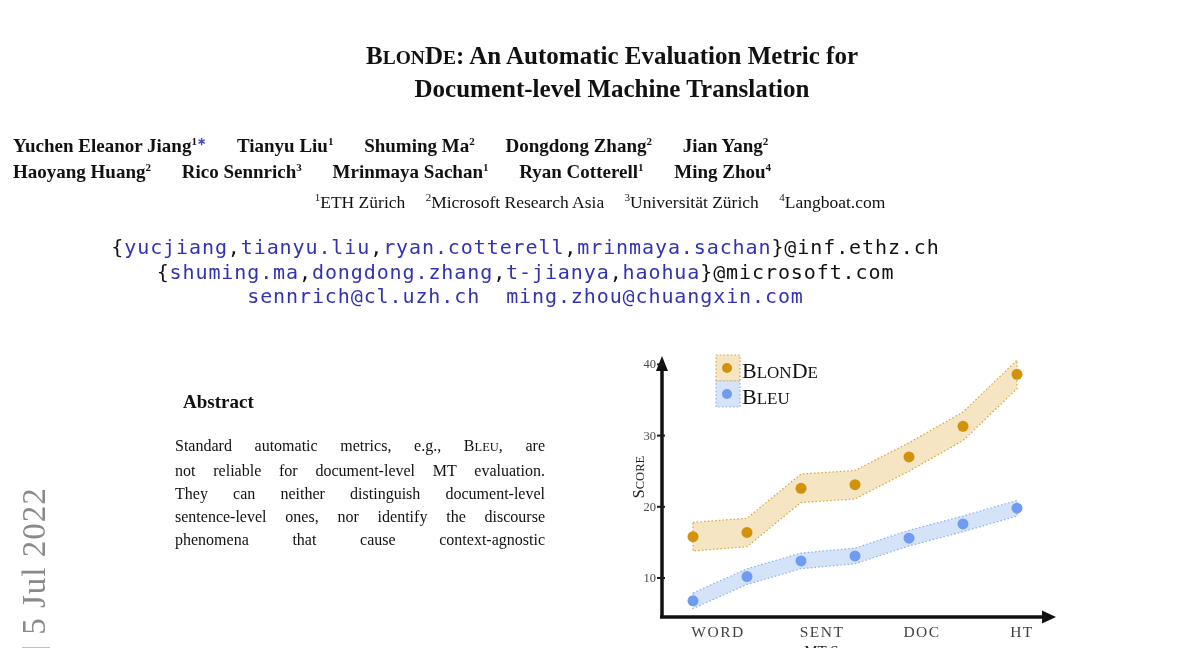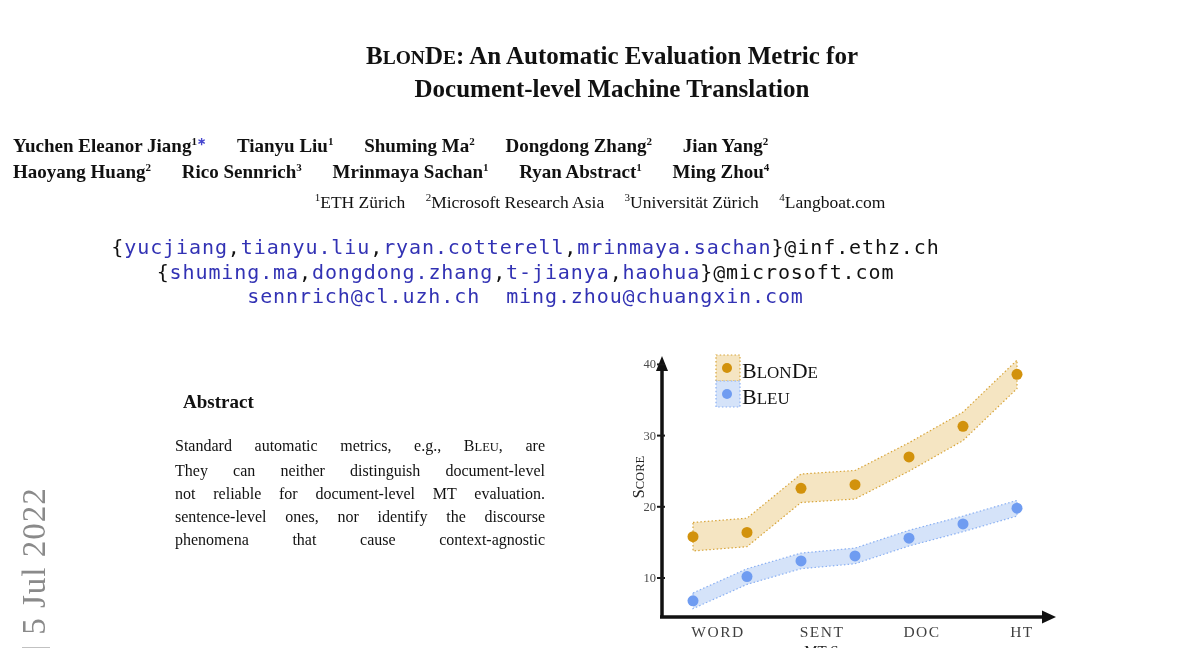--- a/index.html
+++ b/index.html
@@ -61,42 +61,42 @@
     <span class="author"><span>Tianyu Liu</span><sup>1</sup></span>
     <span class="author"><span>Shuming Ma</span><sup>2</sup></span>
     <span class="author"><span>Dongdong Zhang</span><sup>2</sup></span>
     <span class="author"><span>Jian Yang</span><sup>2</sup></span>
   </div>
 
   <div class="authors authors-row2">
     <span class="author"><span>Haoyang Huang</span><sup>2</sup></span>
     <span class="author"><span>Rico Sennrich</span><sup>3</sup></span>
     <span class="author"><span>Mrinmaya Sachan</span><sup>1</sup></span>
-    <span class="author"><span>Ryan Abstract</span><sup>1</sup></span>
+    <span class="author"><span>Ryan Cotterell</span><sup>1</sup></span>
     <span class="author"><span>Ming Zhou</span><sup>4</sup></span>
   </div>
 
   <div class="affiliations">
     <span class="affil"><sup>1</sup><span>ETH Zürich</span></span>
     <span class="affil"><sup>2</sup><span>Microsoft Research Asia</span></span>
     <span class="affil"><sup>3</sup><span>Universität Zürich</span></span>
     <span class="affil"><sup>4</sup><span>Langboat.com</span></span>
   </div>
 
   <div class="emails">
     <div><span>{</span><span class="em-blue">yucjiang</span><span>,</span><span class="em-blue">tianyu.liu</span><span>,</span><span class="em-blue">ryan.cotterell</span><span>,</span><span class="em-blue">mrinmaya.sachan</span><span>}@inf.ethz.ch</span></div>
     <div><span>{</span><span class="em-blue">shuming.ma</span><span>,</span><span class="em-blue">dongdong.zhang</span><span>,</span><span class="em-blue">t-jianya</span><span>,</span><span class="em-blue">haohua</span><span>}@microsoft.com</span></div>
     <div><span class="em-blue">sennrich@cl.uzh.ch</span><span class="em-blue em-gap">ming.zhou@chuangxin.com</span></div>
   </div>
 
   <h2 class="abstract-heading">Abstract</h2>
   <div class="abstract-body">
     <div class="abs-line"><span>Standard automatic metrics, e.g., </span><span class="sc-b">B</span><span class="sc-s">LEU</span><span>, are</span></div>
+    <div class="abs-line">not reliable for document-level MT evaluation.</div>
     <div class="abs-line">They can neither distinguish document-level</div>
-    <div class="abs-line">not reliable for document-level MT evaluation.</div>
     <div class="abs-line">sentence-level ones, nor identify the discourse</div>
     <div class="abs-line">phenomena that cause context-agnostic</div>
   </div>
 
   <div class="chart-wrap">
     <svg id="chart-svg" width="440" height="303" viewBox="0 0 440 303">
       <g id="bands">
           <polygon points="73,177.464 127,173.192 181,129.048 235,125.48799999999999 289,97.72 343,67.10400000000001 397,15.127999999999986 397,43.607999999999976 343,95.584 289,126.2 235,153.968 181,157.528 127,201.67200000000003 73,205.944" fill="#f5e5c2" stroke="#d8a53a" stroke-width="1.2" stroke-dasharray="1.5,2.2"></polygon>
           <polygon points="73,247.952 127,223.744 181,208.07999999999998 235,203.096 289,185.296 343,171.05599999999998 397,155.392 397,171.056 343,186.72 289,200.96 235,218.76 181,223.744 127,239.40800000000002 73,263.616" fill="#d5e3f9" stroke="#8ab0f3" stroke-width="1.2" stroke-dasharray="1.5,2.2"></polygon>
         </g>

